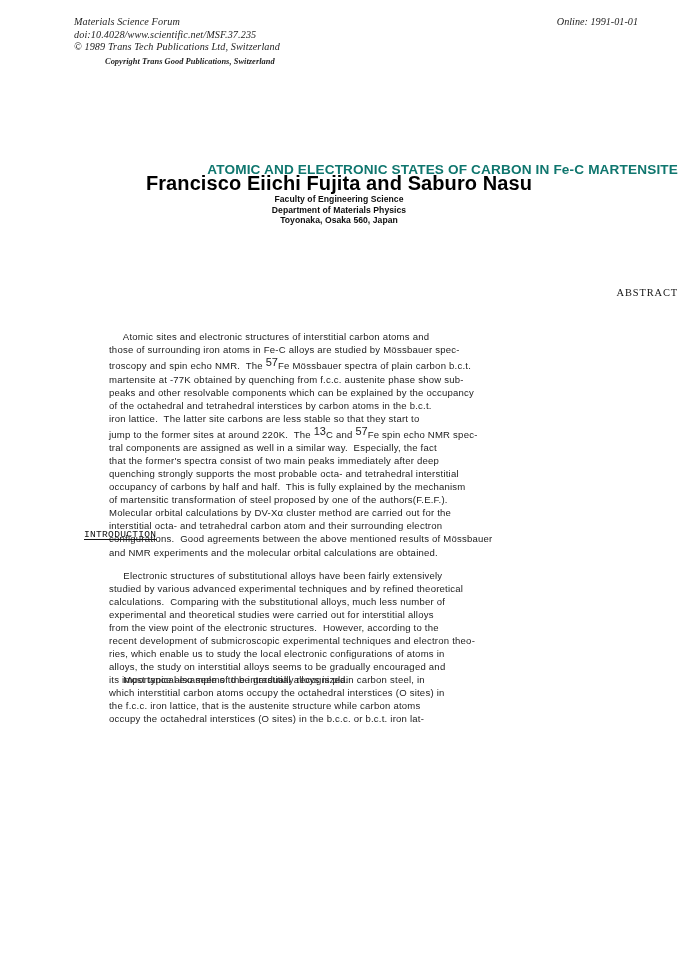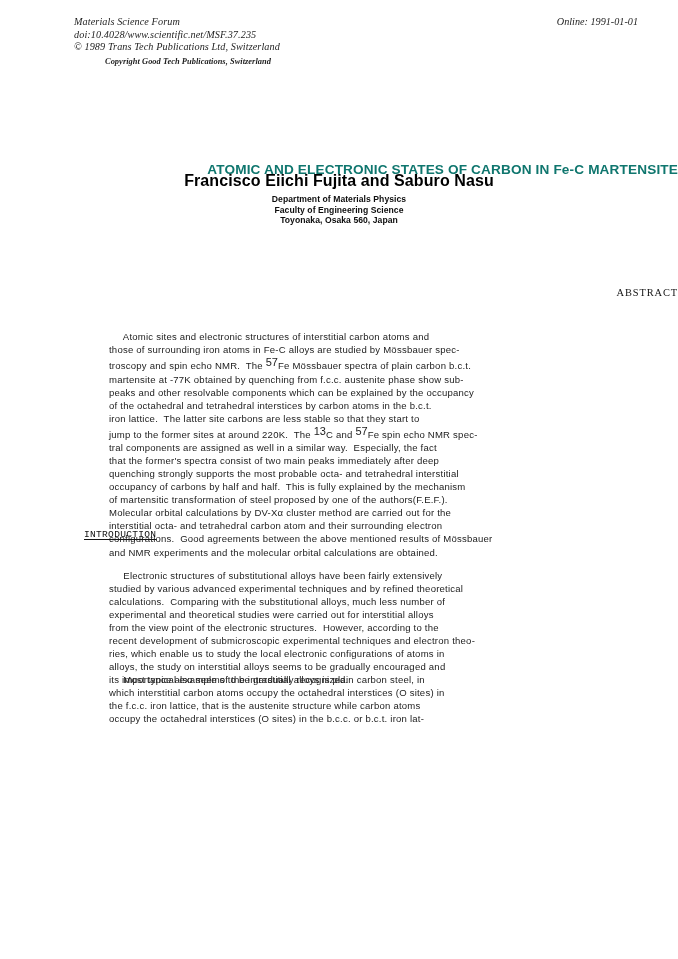--- a/index.html
+++ b/index.html
@@ -76,21 +76,21 @@
     margin-top: 21px;
   }
   .authors {
     position: absolute;
     top: 172px;
     left: 0;
     right: 0;
     text-align: center;
     font-family: "Liberation Sans", sans-serif;
     font-weight: bold;
-    font-size: 16px;
+    font-size: 20px;
     color: #000000;
     letter-spacing: 0.1px;
   }
   .affil {
     position: absolute;
     top: 194px;
     left: 0;
     right: 0;
     text-align: center;
     font-family: "Liberation Sans", sans-serif;
@@ -153,28 +153,28 @@
 
 <div class="page">
 
   <div class="pub-header">
     <div class="pub-left">
       <div>Materials Science Forum</div>
       <div>doi:10.4028/www.scientific.net/MSF.37.235</div>
       <div>© 1989 Trans Tech Publications Ltd, Switzerland</div>
     </div>
     <div class="pub-online">Online: 1991-01-01</div>
-    <div class="pub-copyright">Copyright Good Tech Publications, Switzerland</div>
+    <div class="pub-copyright">Copyright Trans Good Publications, Switzerland</div>
   </div>
 
   <div class="title">ATOMIC AND ELECTRONIC STATES OF CARBON IN Fe-C MARTENSITE</div>
   <div class="authors">Francisco Eiichi Fujita and Saburo Nasu</div>
   <div class="affil">
+    <div>Faculty of Engineering Science</div>
     <div>Department of Materials Physics</div>
-    <div>Faculty of Engineering Science</div>
     <div>Toyonaka, Osaka 560, Japan</div>
   </div>
 
   <div class="abstract-heading">ABSTRACT</div>
   <div class="mono-block" id="abstract-body">     Atomic sites and electronic structures of interstitial carbon atoms and
 those of surrounding iron atoms in Fe-C alloys are studied by Mössbauer spec-
 troscopy and spin echo NMR.  The <sup>57</sup>Fe Mössbauer spectra of plain carbon b.c.t.
 martensite at -77K obtained by quenching from f.c.c. austenite phase show sub-
 peaks and other resolvable components which can be explained by the occupancy
 of the octahedral and tetrahedral interstices by carbon atoms in the b.c.t.

